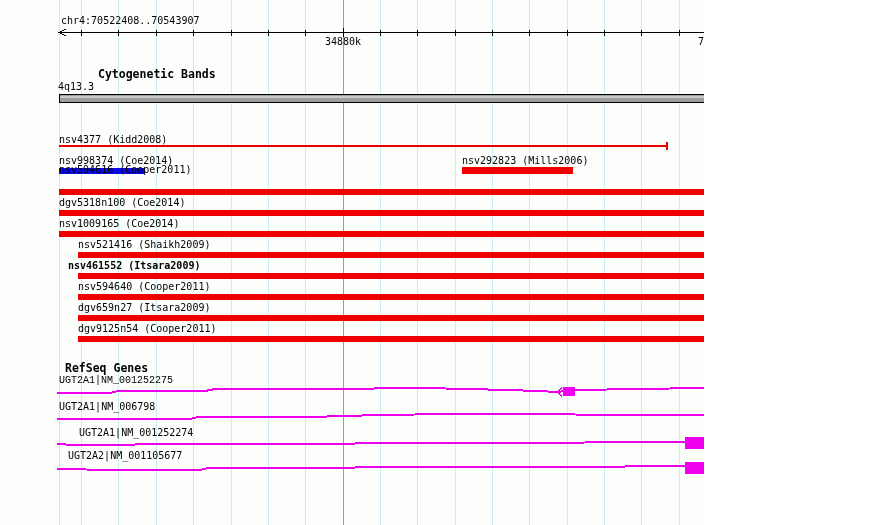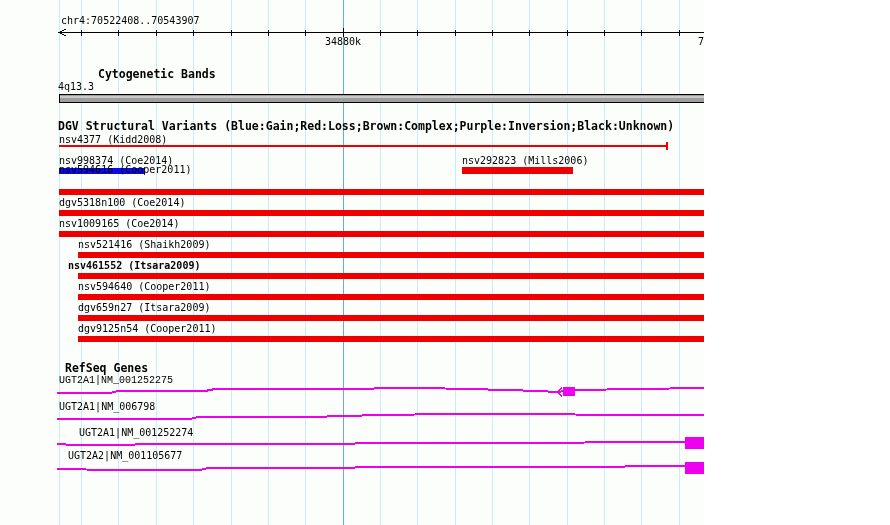--- a/index.html
+++ b/index.html
@@ -93,21 +93,20 @@
       <polyline points="562,388 557,392 562,396" fill="none" stroke="#ee00ee" stroke-width="1.5" shape-rendering="crispEdges"></polyline>
       <polyline points="57,419 190,419 198,417 310,417 380,415 450,414 530,414 620,415 700,415 770,416 812,418 860,418" fill="none" stroke="#ee00ee" stroke-width="2" shape-rendering="crispEdges"></polyline>
       <polyline points="57,444 75,445 130,445 140,444 350,444 360,443 530,443 640,442 685,442 708,441 760,441 790,442 822,443 860,443" fill="none" stroke="#ee00ee" stroke-width="2" shape-rendering="crispEdges"></polyline>
       <rect x="685" y="437" width="23" height="12" fill="#ee00ee" shape-rendering="crispEdges"></rect>
       <polyline points="57,469 115,470 200,470 208,468 350,468 360,467 600,467 650,466 686,466" fill="none" stroke="#ee00ee" stroke-width="2" shape-rendering="crispEdges"></polyline>
       <rect x="685" y="462" width="28" height="12" fill="#ee00ee" shape-rendering="crispEdges"></rect>
     </svg>
   <div class="lbl" id="region-title">chr4:70522408..70543907</div>
   <div class="lbl hdr" id="cyto-header">Cytogenetic Bands</div>
   <div class="lbl" id="band-label">4q13.3</div>
-  <div class="lbl hdr" id="dgv-header">DGV Structural Variants (Blue:Gain;Red:Loss;Brown:Complex;Purple:Inversion;Black:Unknown)</div>
   <div class="lbl hdr" id="refseq-header">RefSeq Genes</div>
 <div class="lbl tick" style="left: 323px; top: 36px;">34880k</div>
     <div class="lbl tick" style="left: 696px; top: 36px;">70540k</div>
     <div class="lbl" style="left: 59px; top: 134px;">nsv4377 (Kidd2008)</div>
     <div class="lbl" style="left: 59px; top: 155px;">nsv998374 (Coe2014)</div>
     <div class="lbl" style="left: 462px; top: 155px;">nsv292823 (Mills2006)</div>
     <div class="lbl" style="left: 59px; top: 164px;">nsv594616 (Cooper2011)</div>
     <div class="lbl" style="left: 59px; top: 197px;">dgv5318n100 (Coe2014)</div>
     <div class="lbl" style="left: 59px; top: 218px;">nsv1009165 (Coe2014)</div>
     <div class="lbl" style="left: 78px; top: 239px;">nsv521416 (Shaikh2009)</div>

